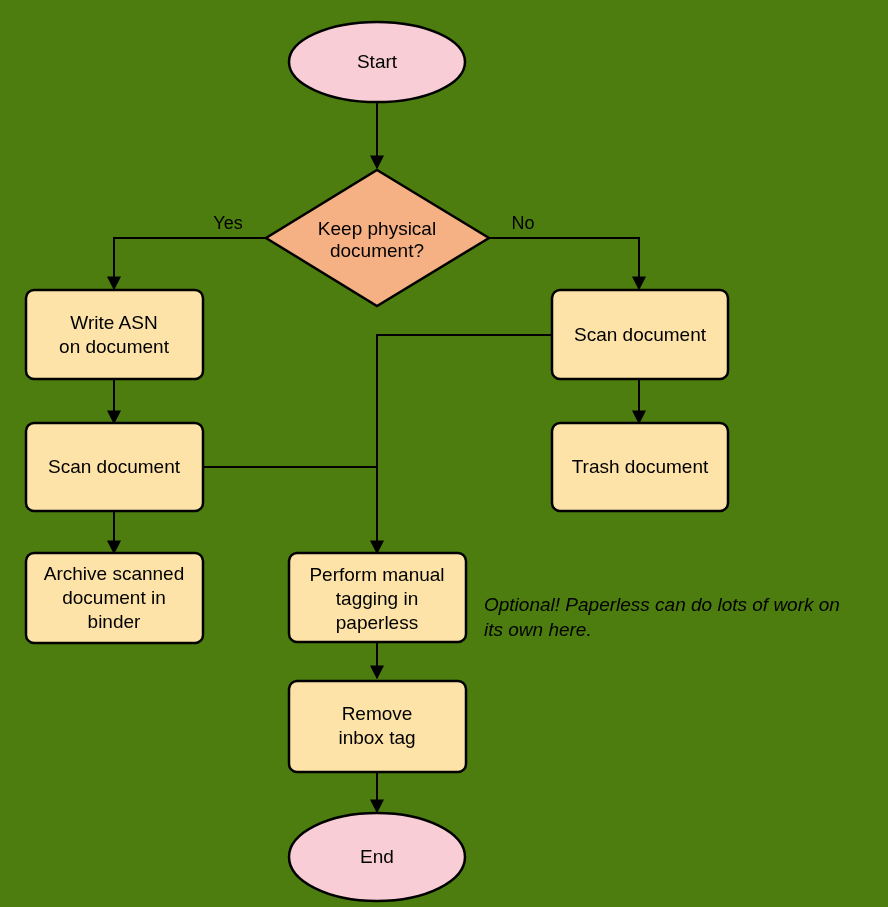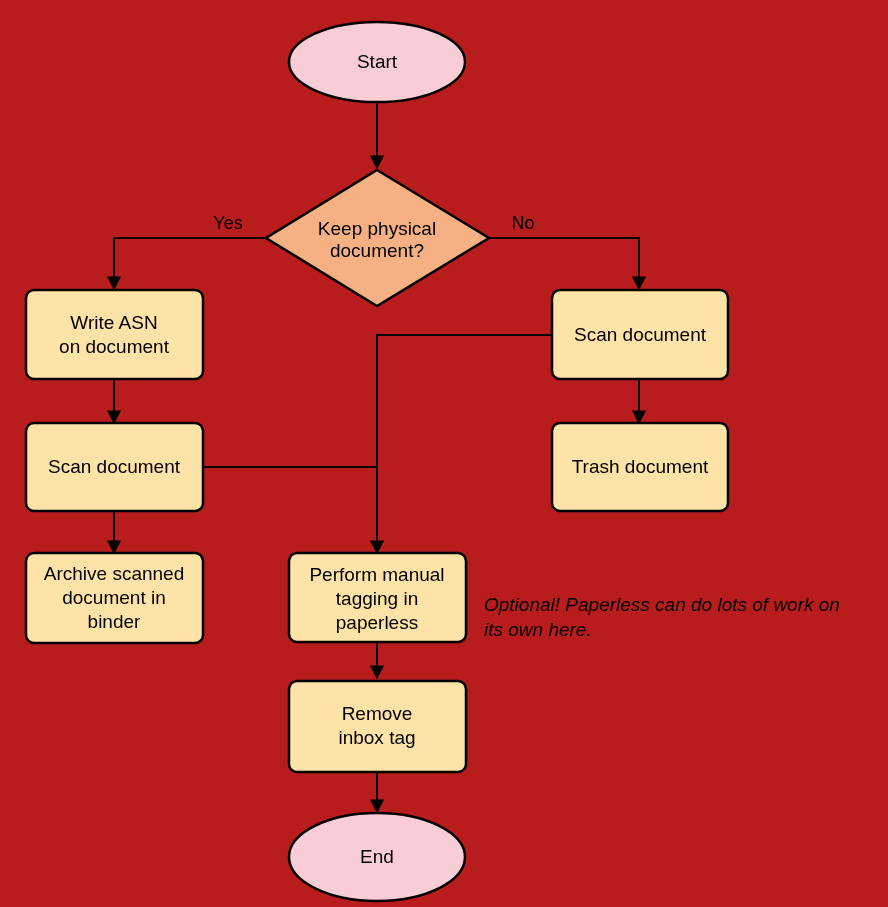--- a/index.html
+++ b/index.html
@@ -7,21 +7,21 @@
     padding: 0;
     background: #ffffff;
   }
   body {
     font-family: "Liberation Sans", sans-serif;
   }
   #canvas {
     position: relative;
     width: 888px;
     height: 907px;
-    background: #b91c1c;
+    background: #4d7c0f;
     overflow: hidden;
   }
   svg.flow {
     position: absolute;
     left: 0;
     top: 0;
     width: 888px;
     height: 907px;
   }
   .node-label {

